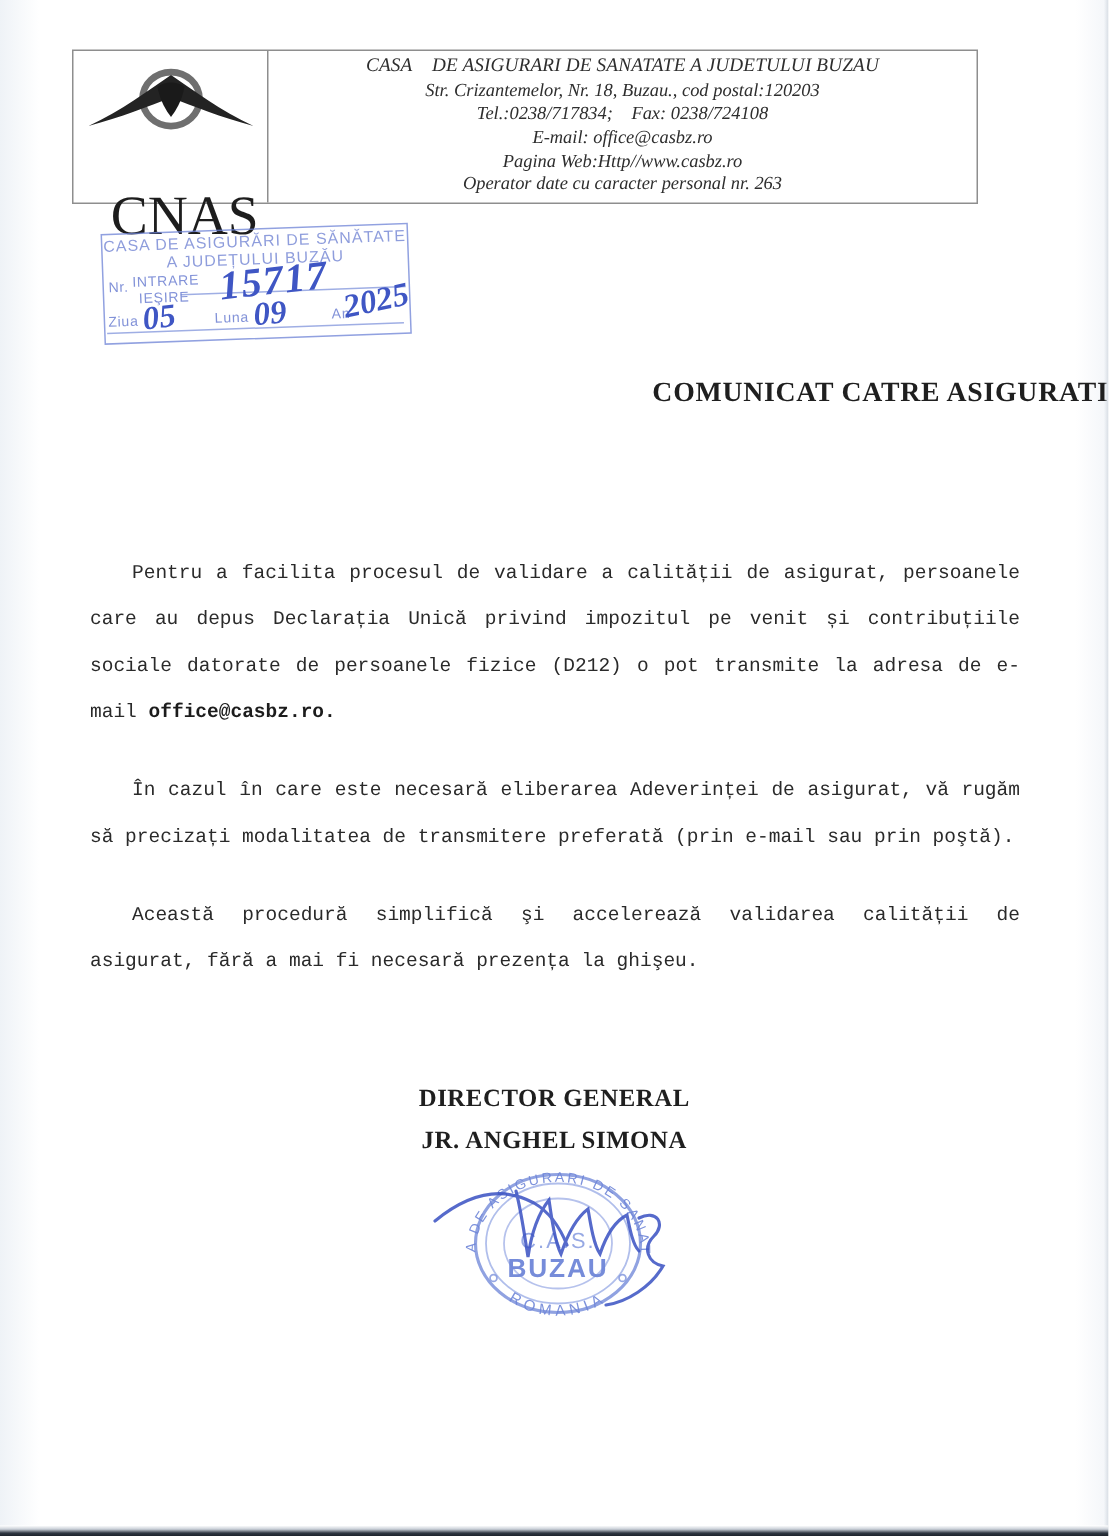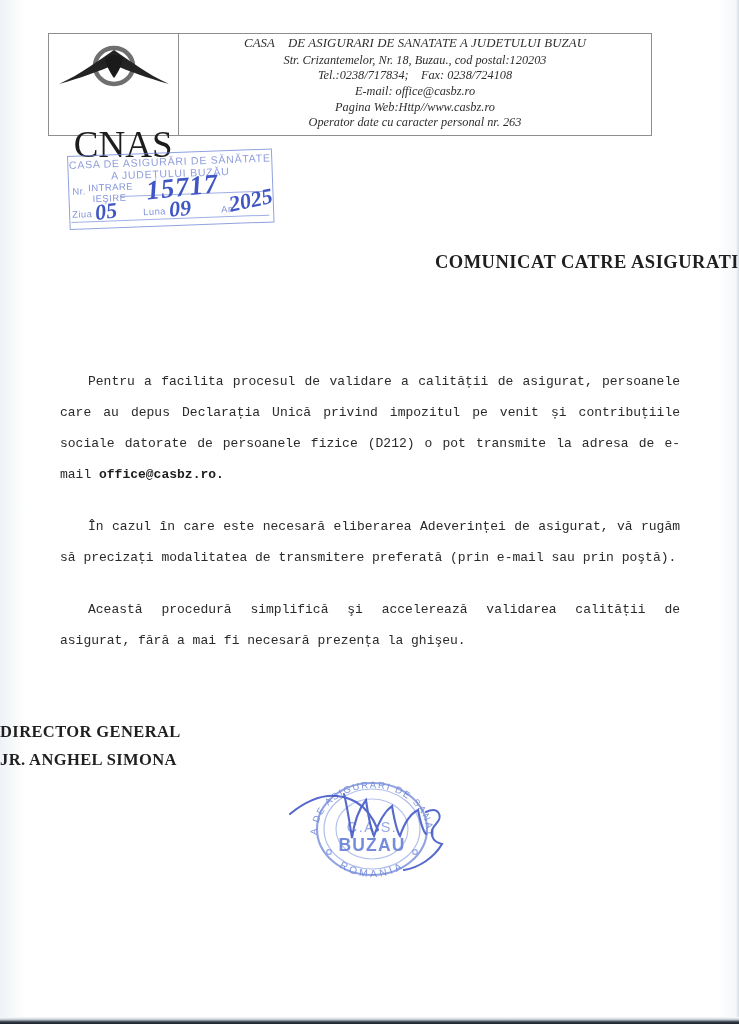--- a/index.html
+++ b/index.html
@@ -218,21 +218,21 @@
   }
   .para:last-child { margin-bottom: 16px; }
   .para b { font-weight: bold; color: #1c1c1c; }
 
   
   .signature {
     position: absolute;
     left: 0;
     top: 718px;
     width: 739px;
-    text-align: left;
+    text-align: center;
   }
   .sig-line {
     font-family: "Liberation Serif", serif;
     font-weight: bold;
     font-size: 16.5px;
     letter-spacing: 0.4px;
     color: #1f1f1f;
     line-height: 28px;
   }
 

